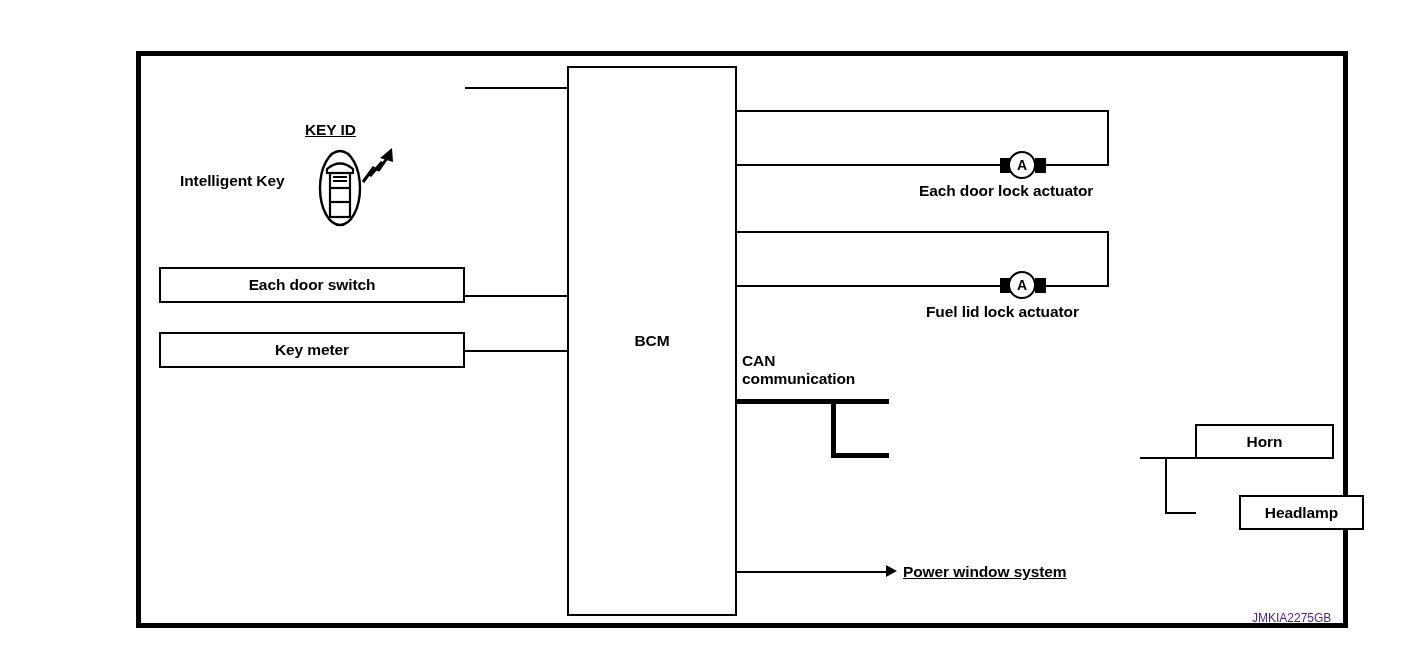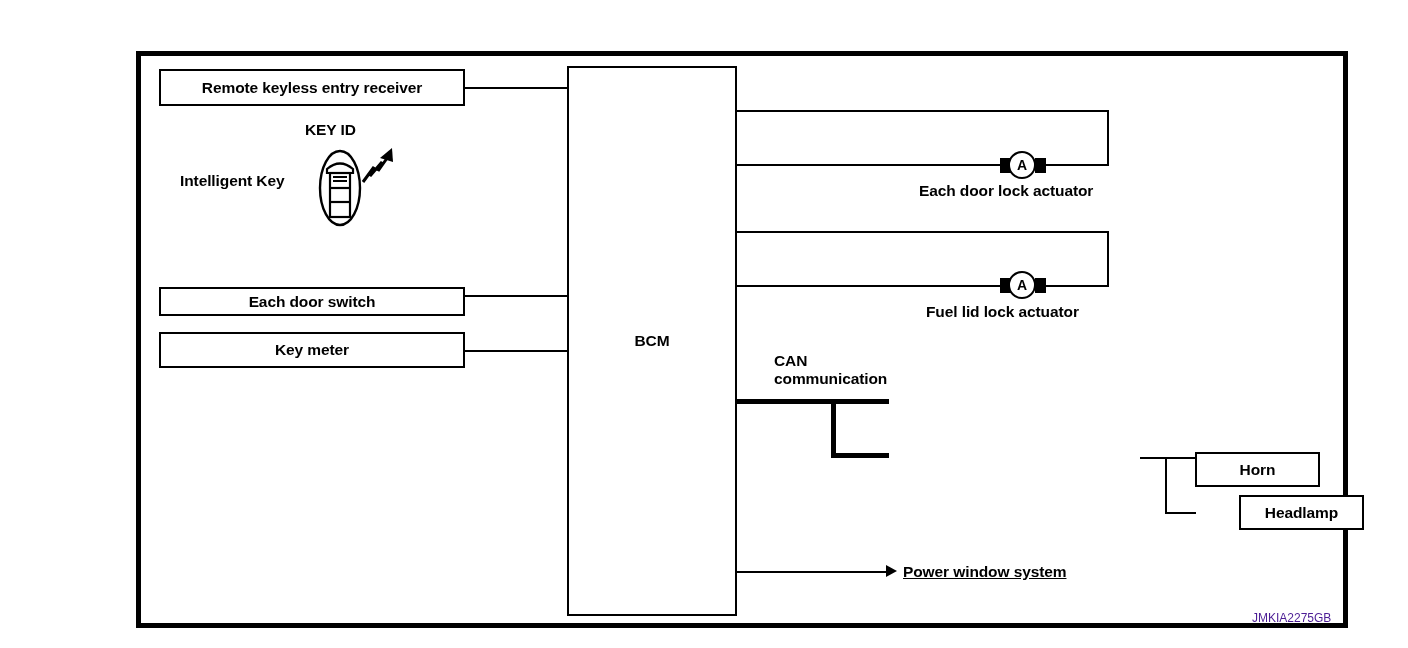--- a/index.html
+++ b/index.html
@@ -146,37 +146,34 @@
     z-index: 4;
   }
 </style>
 </head>
 <body>
 
 <div id="canvas">
 
   <div class="outer-frame"></div>
 
-  <div class="box" style="left:159px; top:69px; width:306px; height:37px;">
-    <span>Remote keyless entry receiver</span>
-  </div>
-
-  <div class="box" style="left:159px; top:287px; width:306px; height:29px;">
+
+  <div class="box" style="left:159px; top:267px; width:306px; height:36px;">
     <span>Each door switch</span>
   </div>
 
   <div class="box" style="left:159px; top:332px; width:306px; height:36px;">
     <span>Key meter</span>
   </div>
 
   <div class="hline" style="left:465px; top:87px; width:103px;"></div>
   <div class="hline" style="left:465px; top:295px; width:103px;"></div>
   <div class="hline" style="left:465px; top:350px; width:103px;"></div>
 
-  <div class="label" style="left:305px; top:121px;">KEY ID</div>
+  <div class="label" style="left:305px; top:121px;text-decoration:underline;">KEY ID</div>
 
   <div class="label" style="left:180px; top:172px;">Intelligent Key</div>
 
   <svg class="keyfob" style="left:310px; top:140px;" width="100" height="95" viewBox="0 0 100 95">
 
     <ellipse cx="30" cy="48" rx="20" ry="37" fill="#ffffff" stroke="#000000" stroke-width="2.4"></ellipse>
 
     <path d="M 17 29 Q 30 18 43 29 L 43 33 L 17 33 Z" fill="#ffffff" stroke="#000000" stroke-width="2.2"></path>
 
     <rect x="20" y="33" width="20" height="44" fill="#ffffff" stroke="#000000" stroke-width="2.2"></rect>
@@ -212,37 +209,37 @@
   <div class="hline" style="left:737px; top:285px; width:372px;"></div>
 
   <div class="actuator" style="left:1000px; top:271px;">
     <div class="term term-l"></div>
     <div class="term term-r"></div>
     <div class="circle">A</div>
   </div>
 
   <div class="label" style="left:926px; top:303px;">Fuel lid lock actuator</div>
 
-  <div class="label-multi" style="left:742px; top:352px;margin-left:32px;">
+  <div class="label-multi" style="left:742px; top:352px;">
     <div>CAN</div>
     <div>communication</div>
   </div>
 
   <div class="hline-thick" style="left:737px; top:399px; width:152px;"></div>
 
   <div class="vline-thick" style="left:831px; top:399px; height:59px;"></div>
   <div class="hline-thick" style="left:831px; top:453px; width:58px;"></div>
 
 
 
   <div class="hline" style="left:1140px; top:457px; width:55px;"></div>
   <div class="vline" style="left:1165px; top:457px; height:56px;"></div>
   <div class="hline" style="left:1165px; top:512px; width:31px;"></div>
 
-  <div class="box" style="left:1195px; top:452px; width:125px; height:35px;">
+  <div class="box" style="left:1195px; top:424px; width:139px; height:35px;">
     <span>Horn</span>
   </div>
 
   <div class="box" style="left:1195px; top:495px; width:125px; height:35px;margin-left:44px;">
     <span>Headlamp</span>
   </div>
 
   <div class="hline" style="left:737px; top:571px; width:152px;"></div>
   <div class="arrow-head" style="left:886px; top:565px;"></div>
   <div class="label" style="left:903px; top:563px;text-decoration:underline;">Power window system</div>

